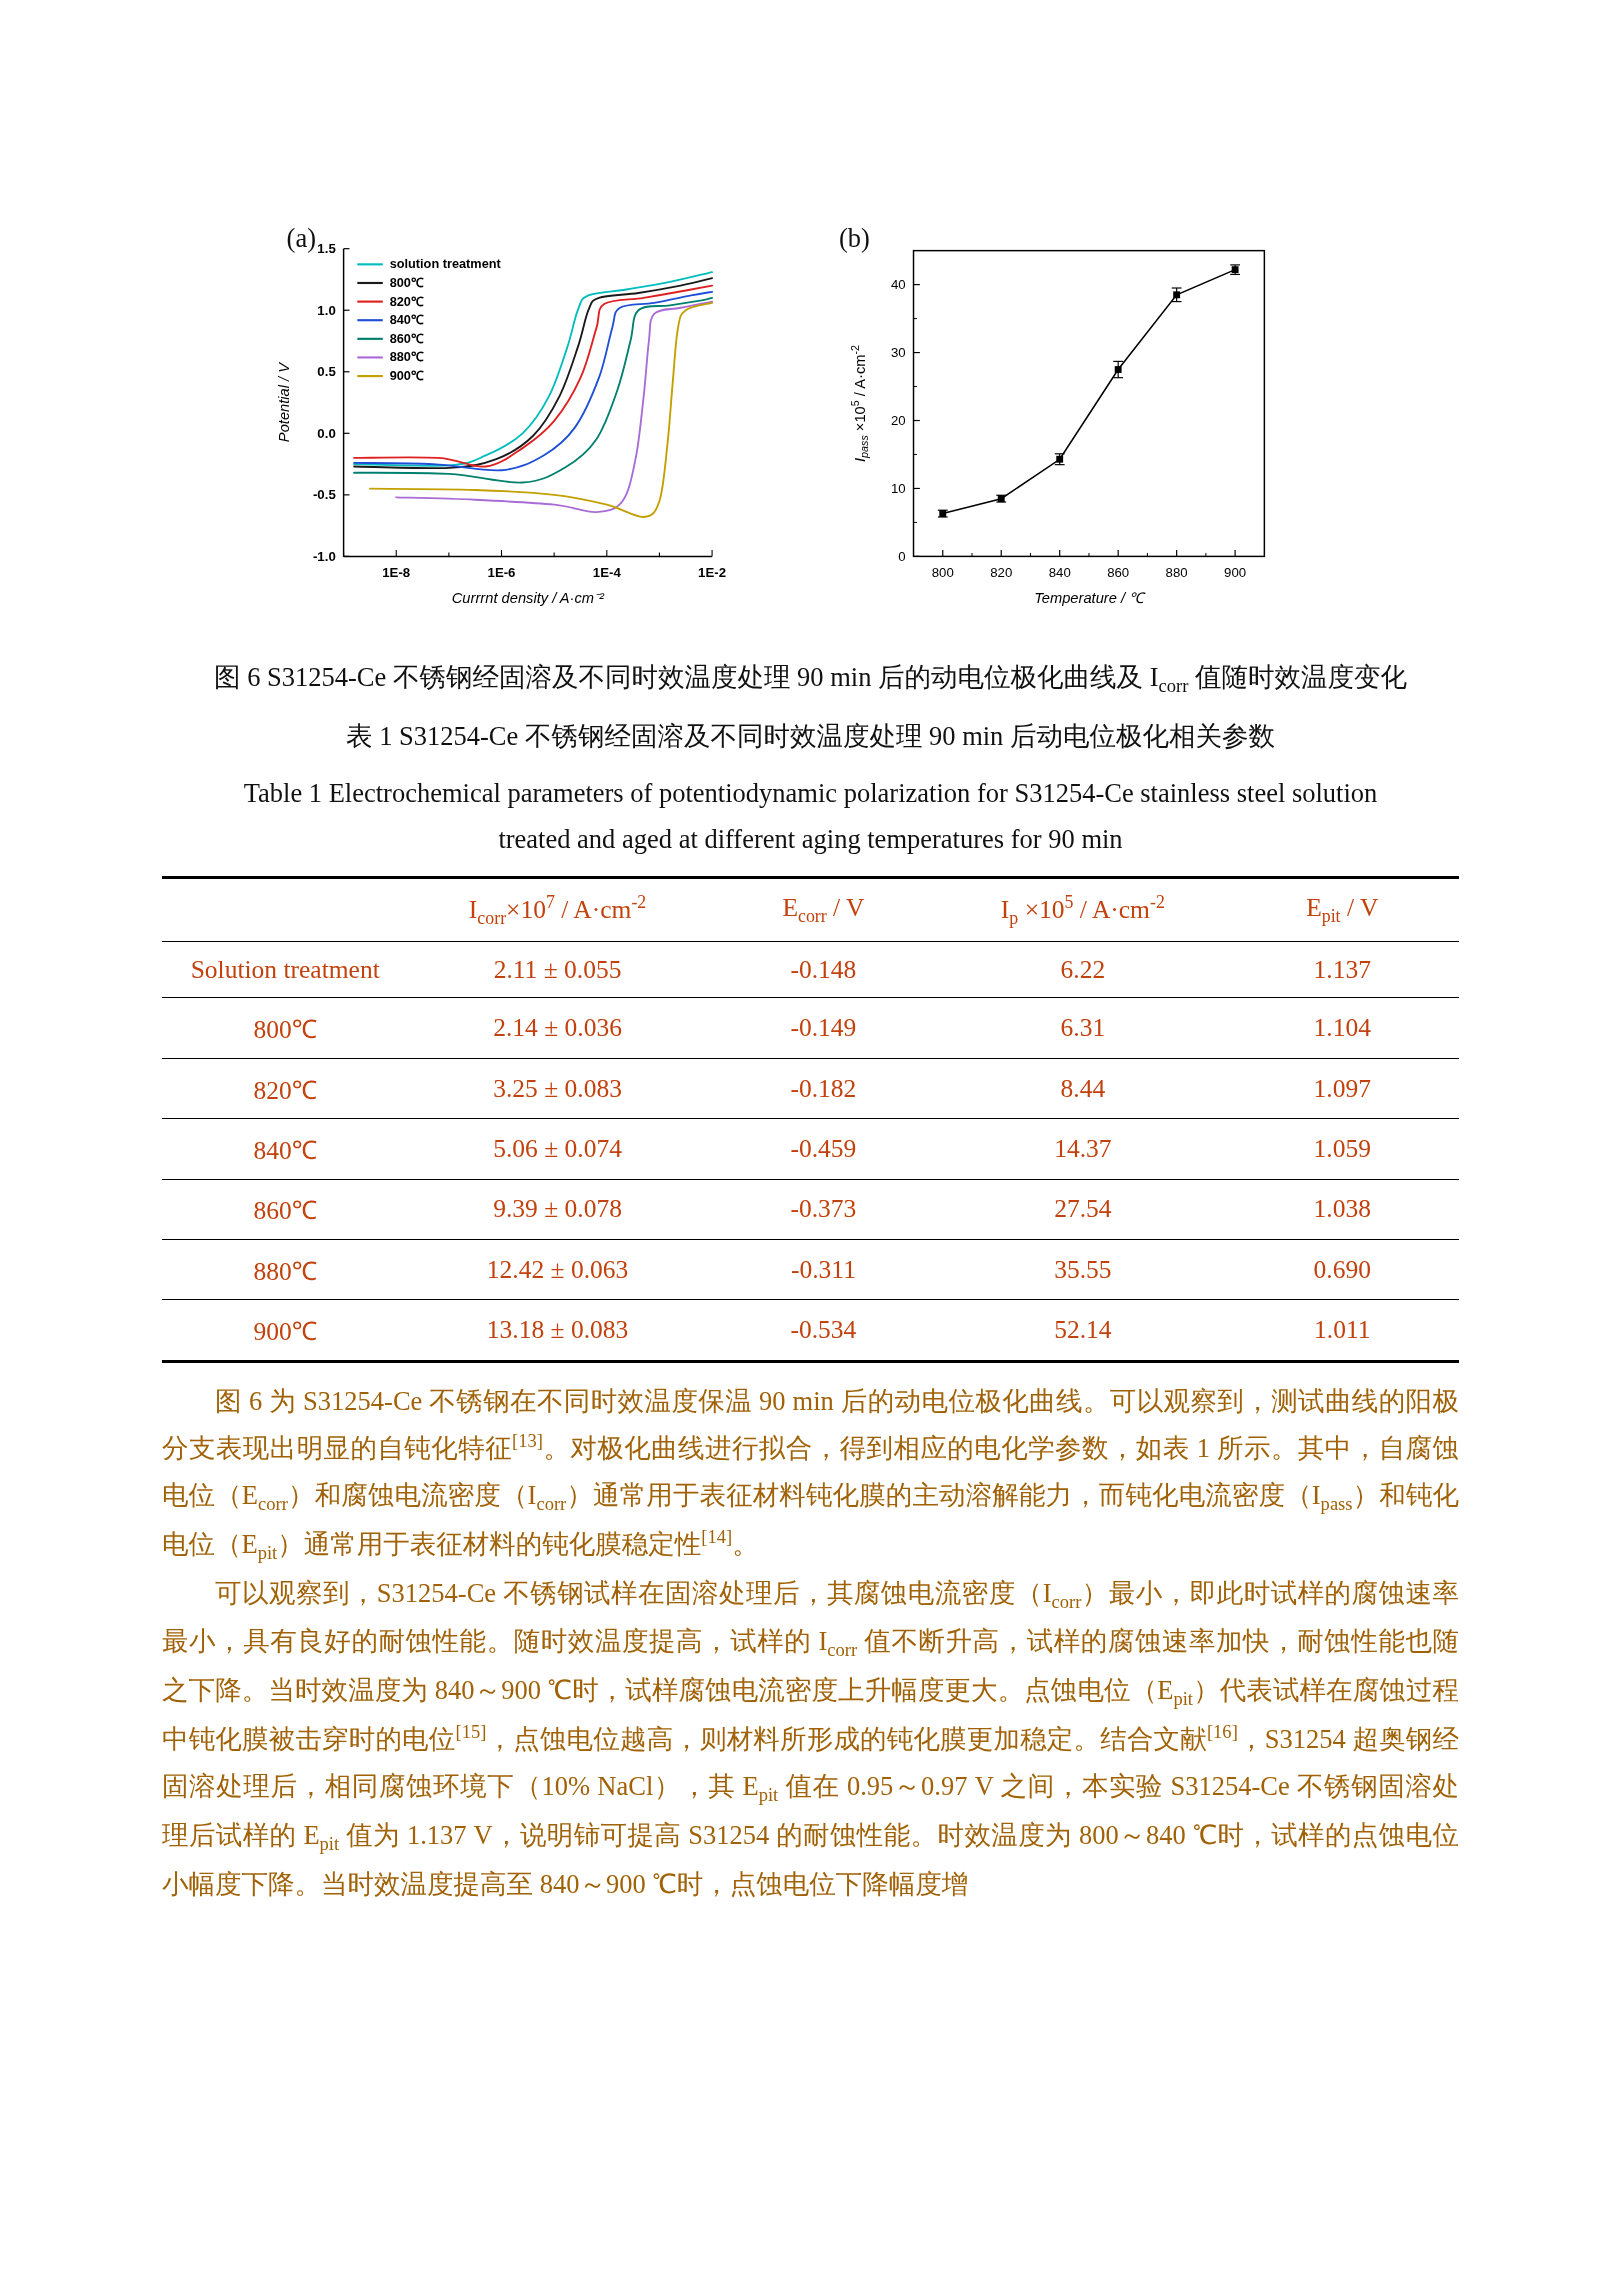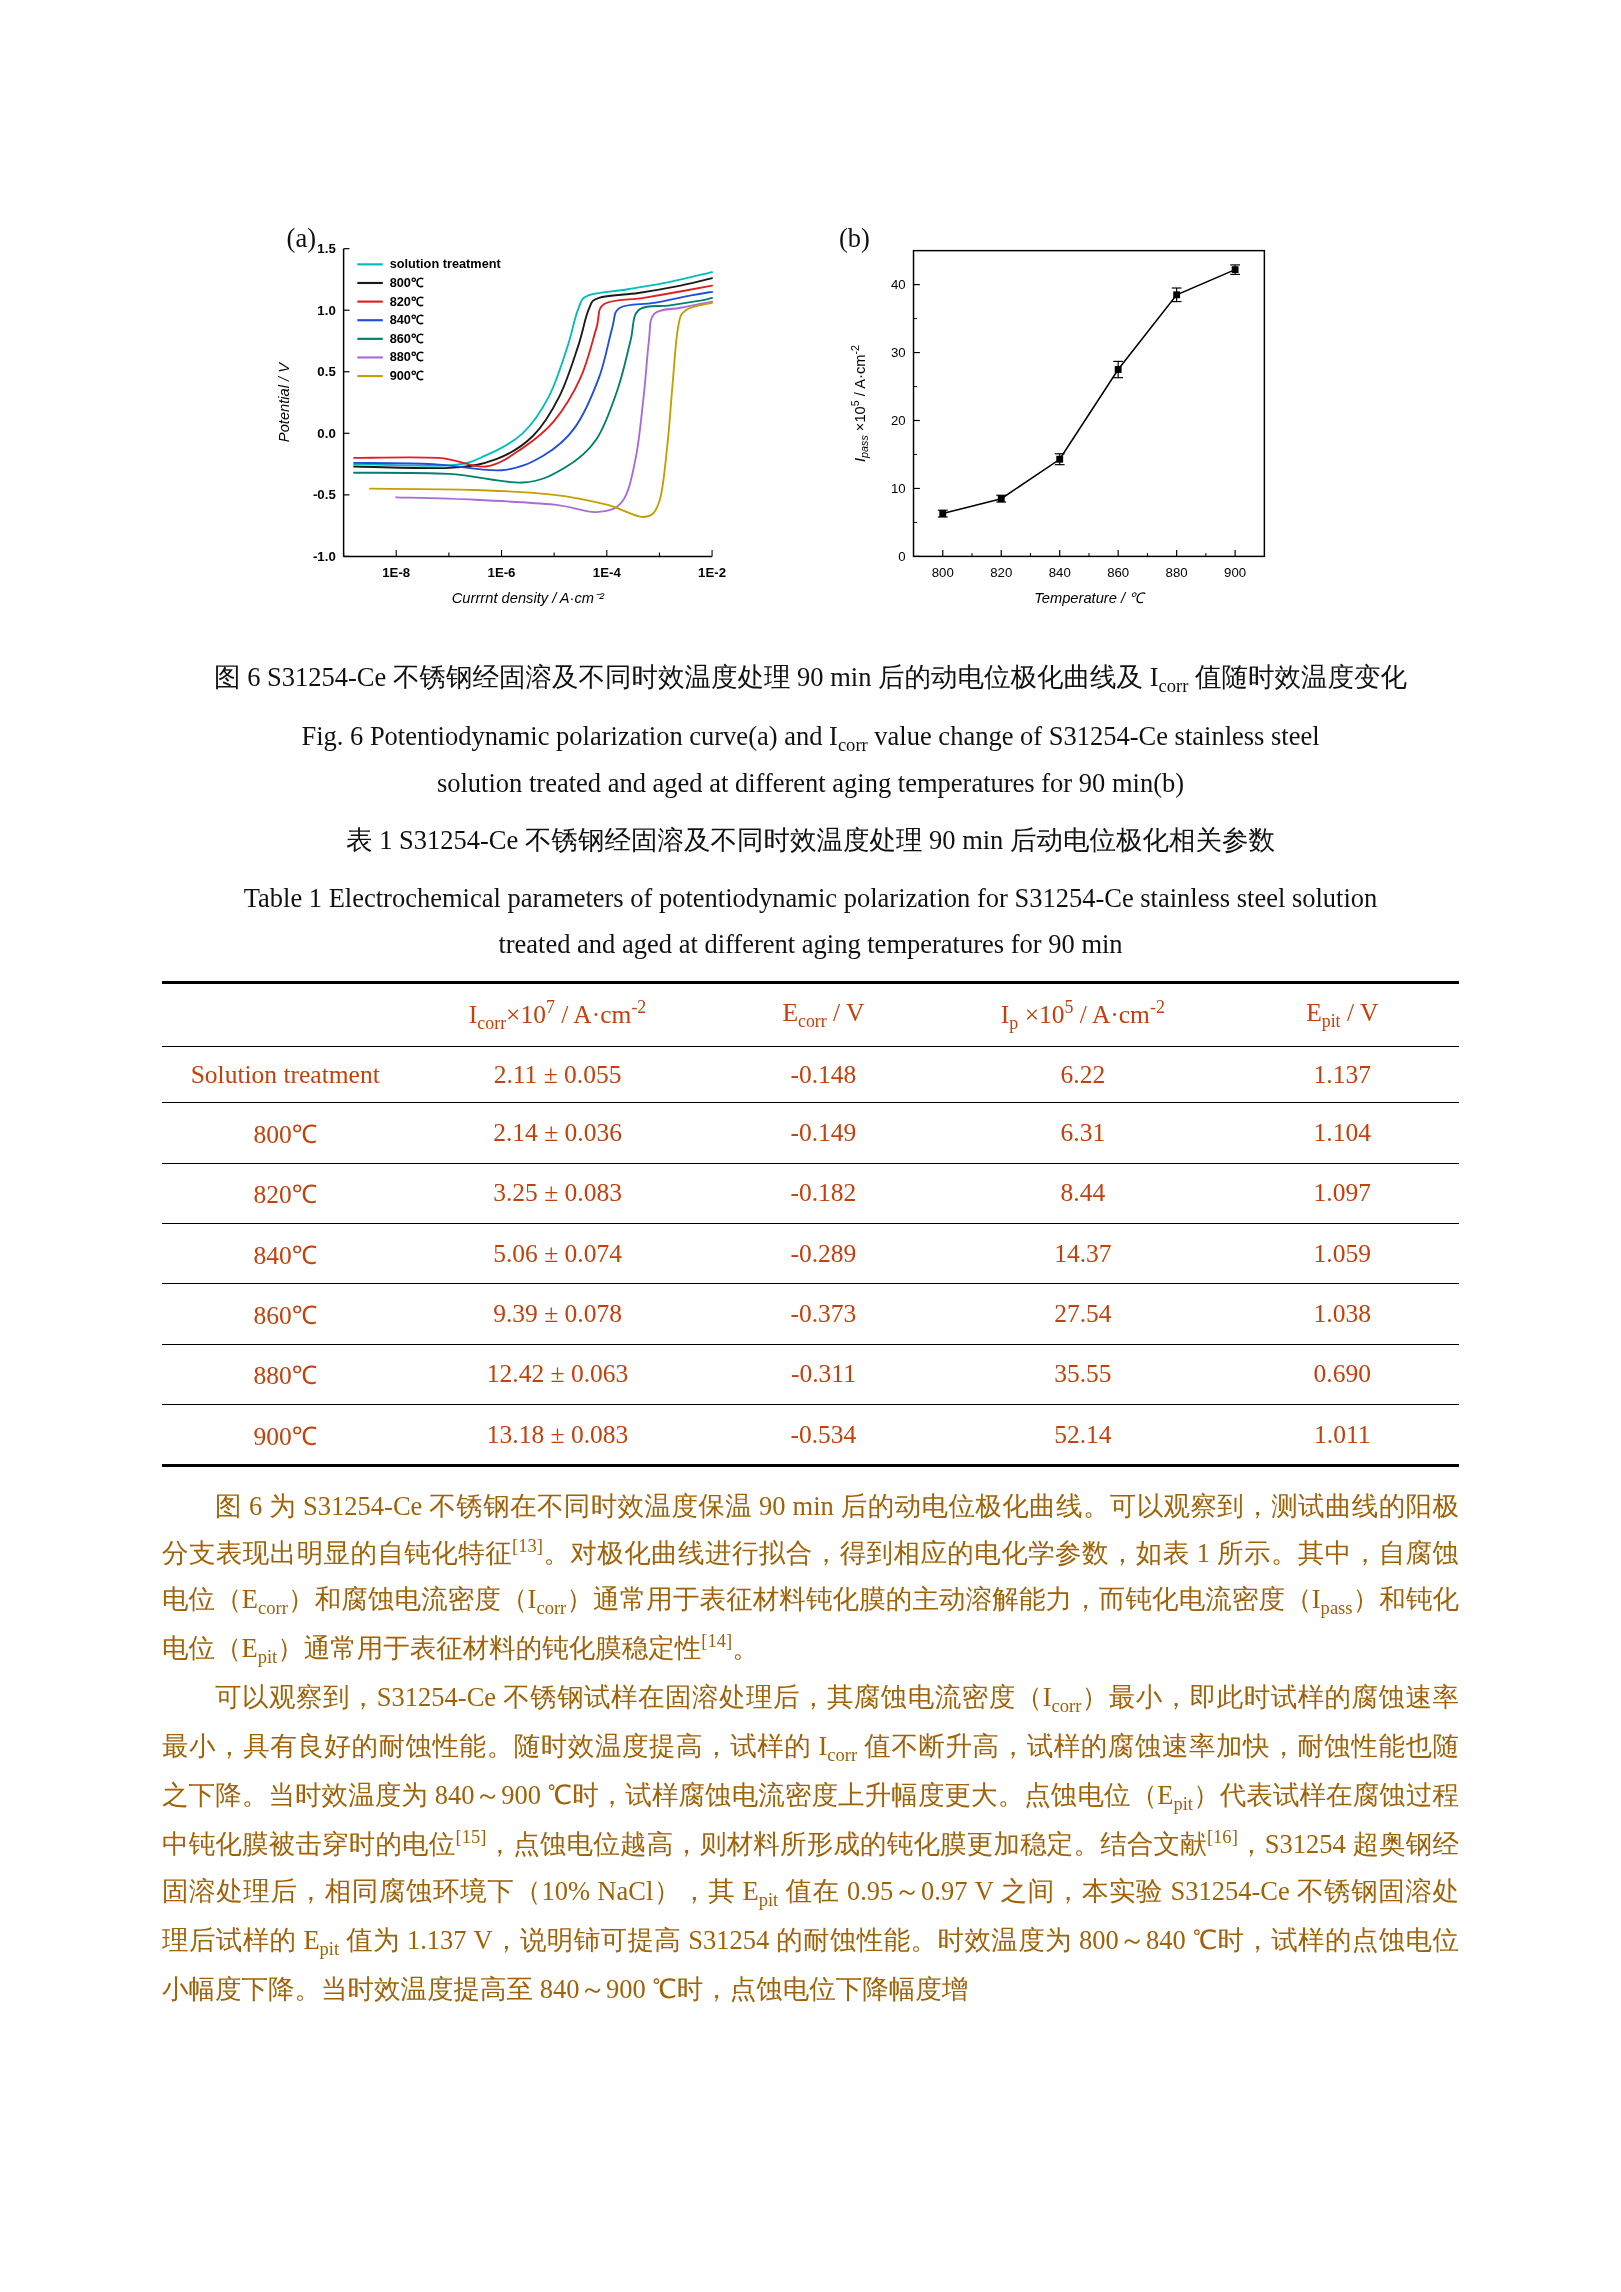--- a/index.html
+++ b/index.html
@@ -161,21 +161,20 @@
           <line x1="397.16666666666663" y1="32.55999999999996" x2="407.16666666666663" y2="32.55999999999996" stroke="#000000" stroke-width="1.2"></line>
           <line x1="397.16666666666663" y1="42.266666666666666" x2="407.16666666666663" y2="42.266666666666666" stroke="#000000" stroke-width="1.2"></line>
           <rect x="398.66666666666663" y="33.91333333333331" width="7" height="7" fill="#000000"></rect>
           <text x="253" y="378" text-anchor="middle" font-size="15" font-style="italic" font-family="&quot;Liberation Sans&quot;, sans-serif">Temperature / ℃</text>
           <text x="24" y="174" text-anchor="middle" font-size="15" font-family="&quot;Liberation Sans&quot;, sans-serif" transform="rotate(-90 24 174)"><tspan dy="0" font-style="italic">I</tspan><tspan dy="4" font-size="11" font-style="italic">pass</tspan><tspan dy="-4"> ×10</tspan><tspan dy="-6" font-size="11">5</tspan><tspan dy="6"> / A·cm</tspan><tspan dy="-6" font-size="11">-2</tspan></text>
         </svg>
     </div>
   </div>
 
   <p class="cap cap-fig-zh"><span>图 6 S31254-Ce 不锈钢经固溶及不同时效温度处理 90 min 后的动电位极化曲线及 I</span><span class="seg-sub">corr</span><span> 值随时效温度变化</span></p>
-  <p class="cap cap-fig-en"><span>Fig. 6 Potentiodynamic polarization curve(a) and I</span><span class="seg-sub">corr</span><span> value change of S31254-Ce stainless steel solution treated and aged at different aging temperatures for 90 min(b)</span></p>
   <p class="cap cap-tab-zh"><span>表 1 S31254-Ce 不锈钢经固溶及不同时效温度处理 90 min 后动电位极化相关参数</span></p>
   <p class="cap cap-tab-en"><span>Table 1 Electrochemical parameters of potentiodynamic polarization for S31254-Ce stainless steel solution treated and aged at different aging temperatures for 90 min</span></p>
 
   <table class="params" id="param-table">
     <colgroup>
       <col class="c1">
         <col class="c2">
         <col class="c3">
         <col class="c4">
         <col class="c5">
@@ -207,21 +206,21 @@
         <tr>
           <td>820℃</td>
           <td>3.25 ± 0.083</td>
           <td>-0.182</td>
           <td>8.44</td>
           <td>1.097</td>
         </tr>
         <tr>
           <td>840℃</td>
           <td>5.06 ± 0.074</td>
-          <td>-0.289</td>
+          <td>-0.459</td>
           <td>14.37</td>
           <td>1.059</td>
         </tr>
         <tr>
           <td>860℃</td>
           <td>9.39 ± 0.078</td>
           <td>-0.373</td>
           <td>27.54</td>
           <td>1.038</td>
         </tr>

